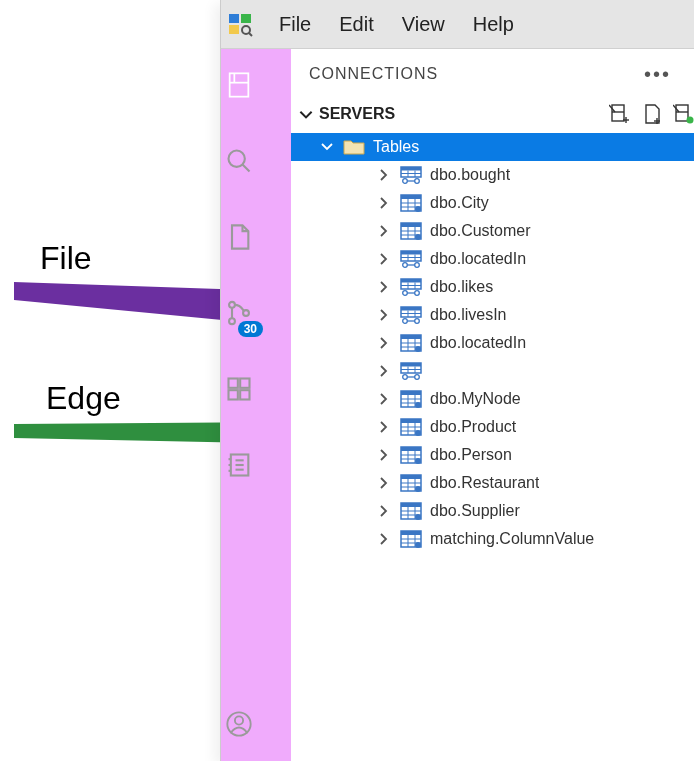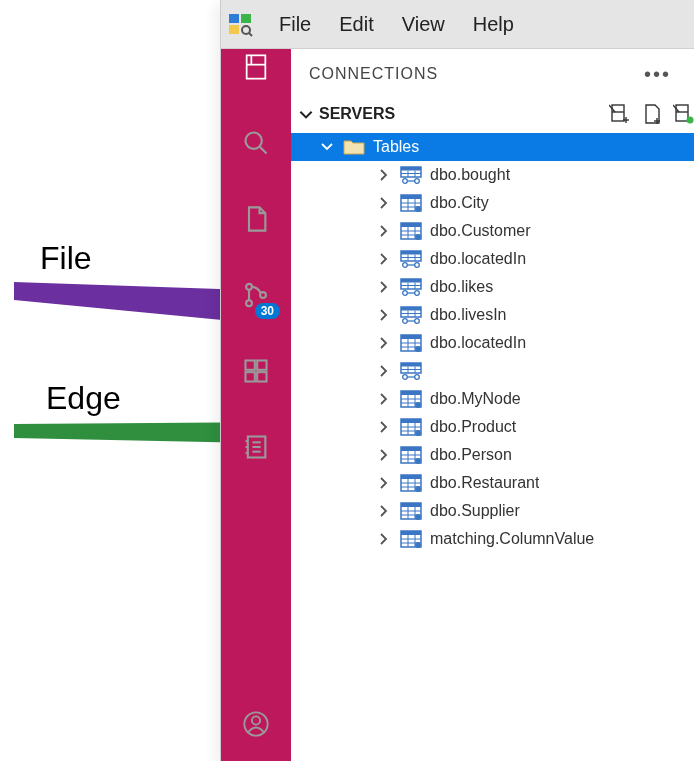--- a/index.html
+++ b/index.html
@@ -42,24 +42,25 @@
     padding: 4px 14px;
     cursor: default;
   }
   .body-row {
     display: flex;
     height: calc(100% - 48px);
   }
   
   .activity-bar {
     width: 70px;
-    background: #be185d;
+    background: #f0abfc;
     display: flex;
     flex-direction: column;
-    align-items: center;
+    align-items: flex-start;
+    padding-top: 18px;
     position: relative;
   }
   .act-item {
     width: 36px; height: 36px;
     margin-bottom: 40px;
     color: #9a9a9a;
     display: flex; align-items: center; justify-content: center;
     cursor: pointer;
     position: relative;
   }

